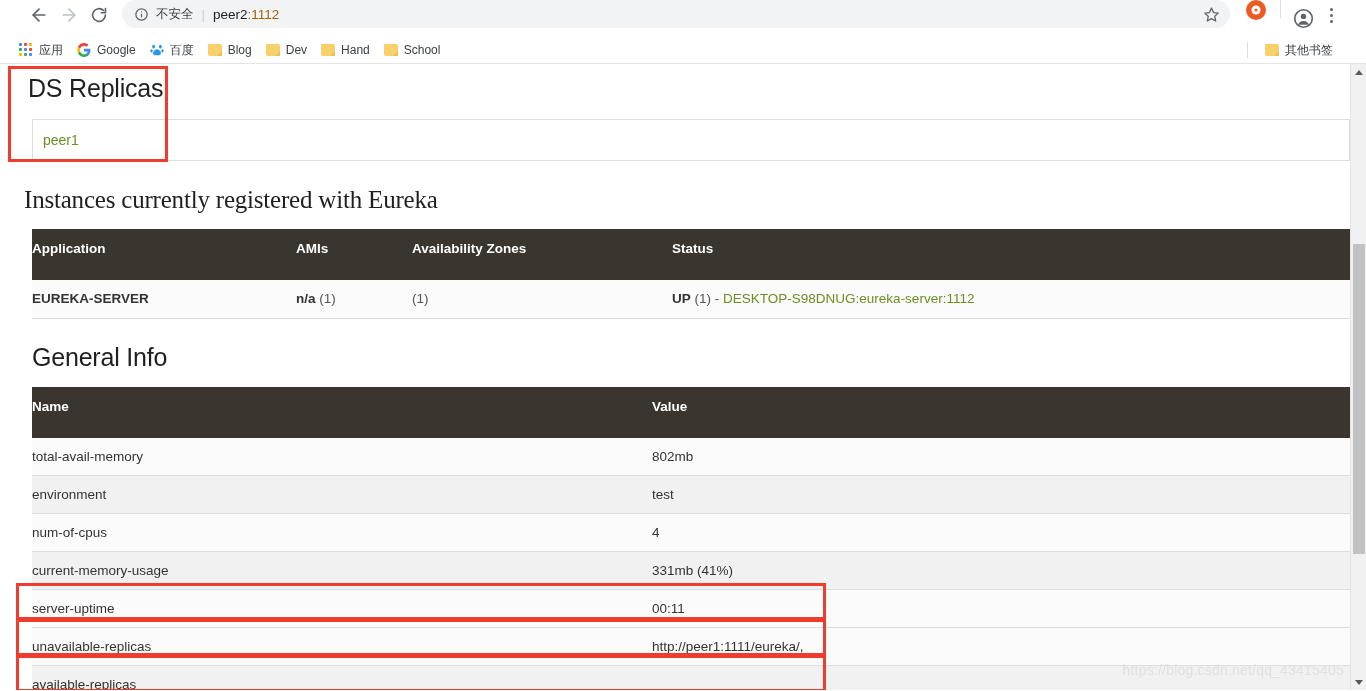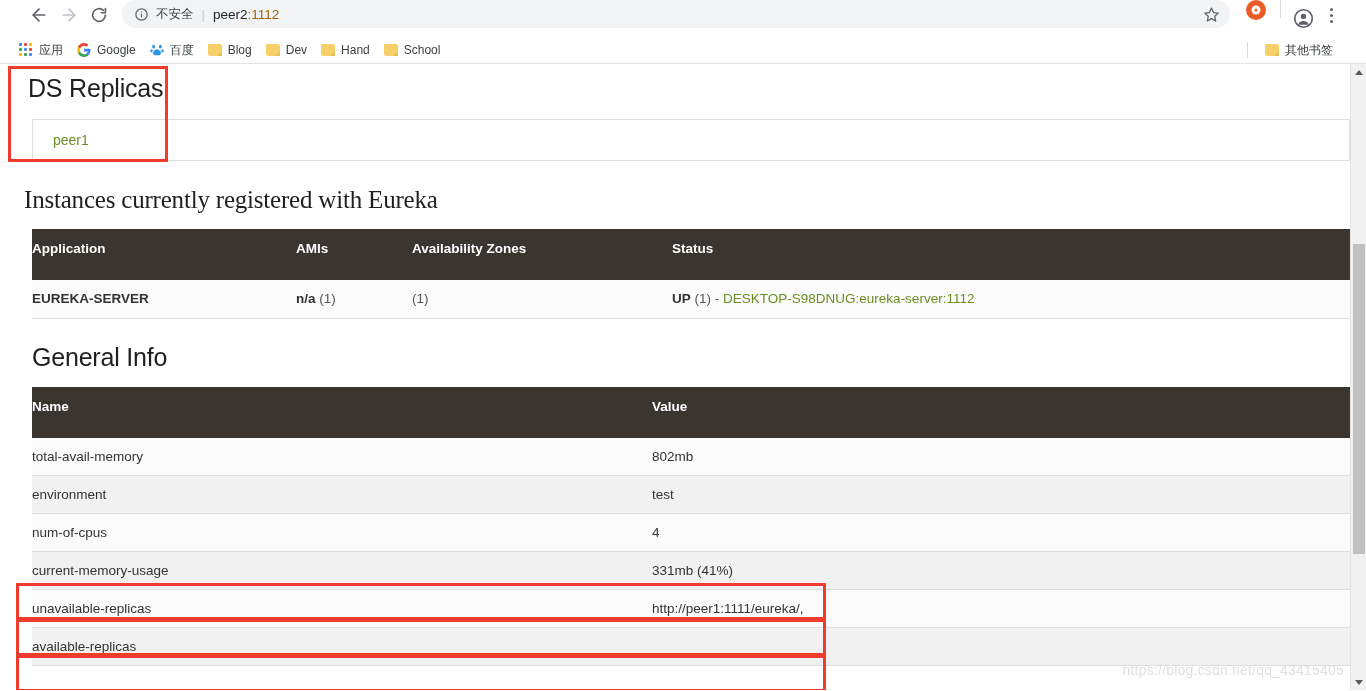--- a/index.html
+++ b/index.html
@@ -177,21 +177,21 @@
   
   .ds-replicas-title { margin: 12px 0 0 12px; }
   .replica-box {
     margin: 18px 0 0 16px;
     width: 1318px;
     height: 42px;
     background: #ffffff;
     border: 1px solid #dedede;
     display: flex;
     align-items: center;
-    padding-left: 20px;
+    padding-left: 10px;
   }
   .replica-link {
     font-size: 14px;
     color: #6b8e23;
     text-decoration: none;
   }
 
   
   .heading-instances { margin: 26px 0 0 8px; font-family: Liberation Serif, serif; }
   .heading-general   { margin: 26px 0 0 16px; }
@@ -457,20 +457,24 @@
         </tr>
         <tr class="odd">
           <td class="cellpad">num-of-cpus</td>
           <td>4</td>
         </tr>
         <tr class="even">
           <td class="cellpad">current-memory-usage</td>
           <td>331mb (41%)</td>
         </tr>
         <tr class="odd">
+          <td class="cellpad">server-uptime</td>
+          <td>00:11</td>
+        </tr>
+        <tr class="odd">
           <td class="cellpad">unavailable-replicas</td>
           <td>http://peer1:1111/eureka/,</td>
         </tr>
         <tr class="even">
           <td class="cellpad">available-replicas</td>
           <td></td>
         </tr>
       </tbody>
     </table>
   </div>

